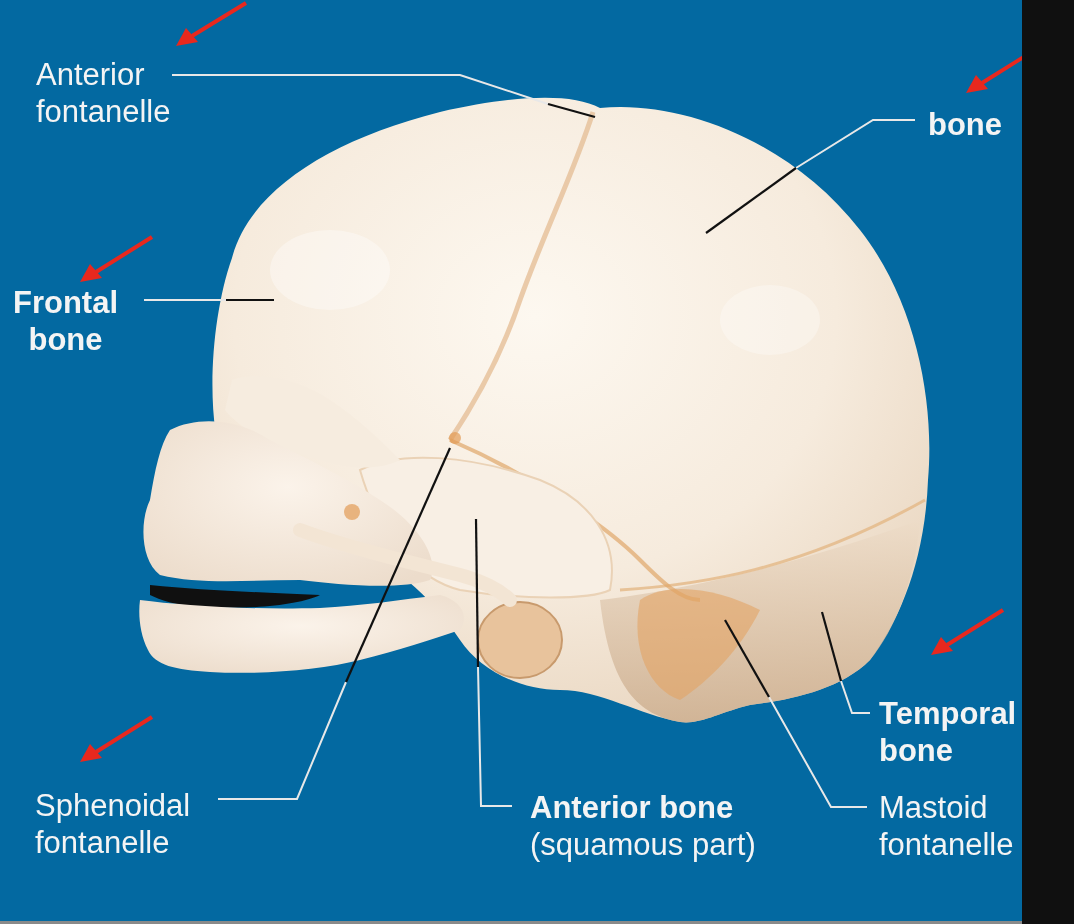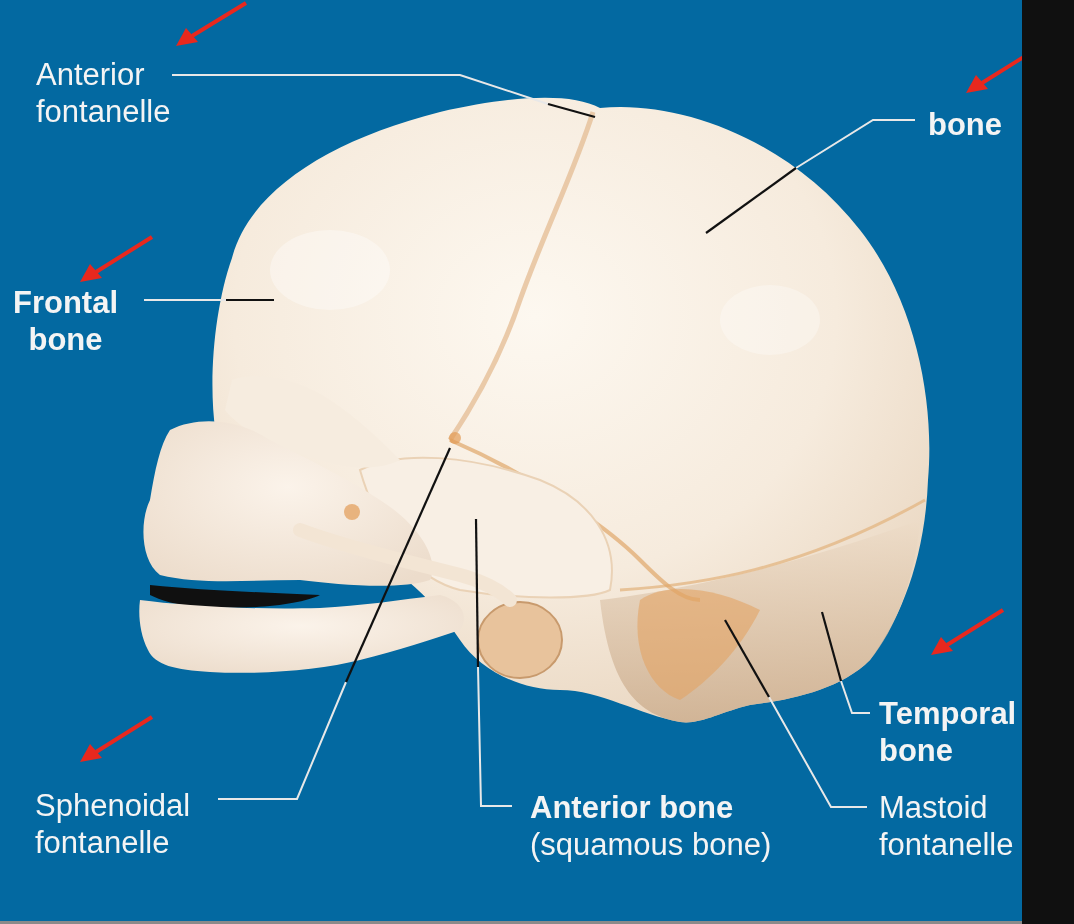--- a/index.html
+++ b/index.html
@@ -189,21 +189,21 @@
     <span class="line">bone</span>
   </div>
 
   <div class="label" style="left:35px; top:787px;">
     <span class="line">Sphenoidal</span>
     <span class="line">fontanelle</span>
   </div>
 
   <div class="label" style="left:530px; top:789px;">
     <span class="line" style="font-weight:bold;">Anterior bone</span>
-    <span class="line">(squamous bone)</span>
+    <span class="line">(squamous part)</span>
   </div>
 
   <div class="label" style="left:879px; top:789px;">
     <span class="line">Mastoid</span>
     <span class="line">fontanelle</span>
   </div>
 
 </div>
 
 </body></html>

